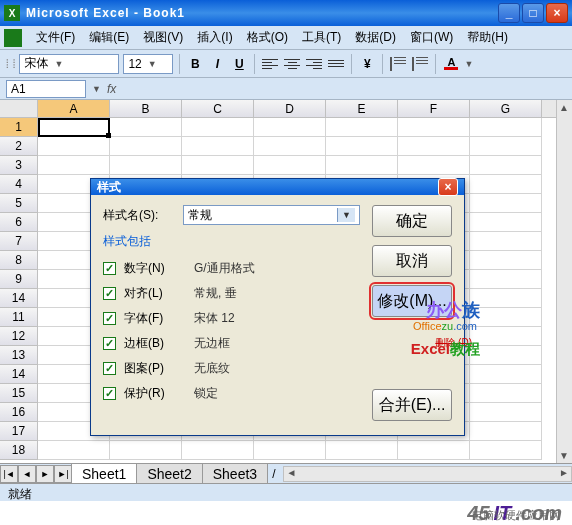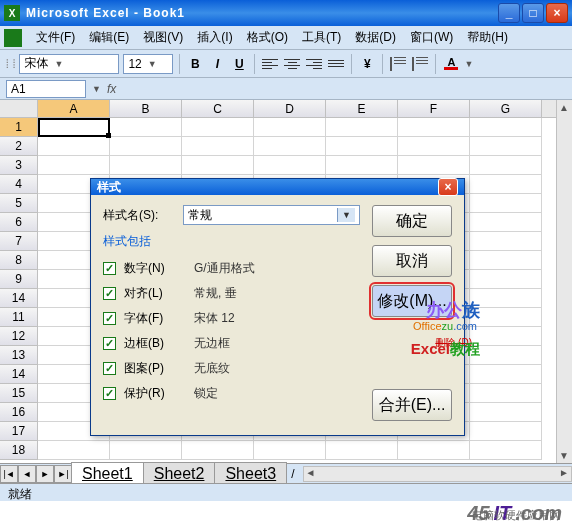--- a/index.html
+++ b/index.html
@@ -49,21 +49,21 @@
 .row-h.active { background: #f5c87a; }
 .cells { position: relative; }
 .cell-row { display: flex; }
 .cell { width: 72px; height: 19px; border-right: 1px solid #d4d4d4; border-bottom: 1px solid #d4d4d4; }
 .cell.selected { border: 2px solid #000; width: 72px; height: 19px; position: relative; }
 .cell.selected::after { content: ''; position: absolute; right: -3px; bottom: -3px; width: 5px; height: 5px; background: #000; }
 
 .sheet-tabs { position: absolute; bottom: 42px; left: 0; right: 0; height: 20px; background: #d6e5f5; display: flex; align-items: center; border-top: 1px solid #999; }
 .tab-nav { display: flex; gap: 0; }
 .tab-nav-btn { width: 18px; height: 18px; border: 1px solid #999; display: flex; align-items: center; justify-content: center; font-size: 9px; background: #e8e8e8; }
-.sheet-tab { padding: 2px 10px; background: #fff; border: 1px solid #999; border-bottom: none; margin-left: -1px; font-size: 16px; text-decoration: underline; }
+.sheet-tab { padding: 2px 10px; background: #fff; border: 1px solid #999; border-bottom: none; margin-left: -1px; font-size: 14px; }
 .sheet-tab:not(.active) { background: #e0e0e0; }
 .hscroll { flex: 1; height: 16px; margin-left: 4px; background: #e8e8e8; border: 1px solid #c0c0c0; position: relative; }
 .hscroll::before { content: '◄'; position: absolute; left: 2px; top: 0; font-size: 10px; color: #555; }
 .hscroll::after { content: '►'; position: absolute; right: 2px; top: 0; font-size: 10px; color: #555; }
 
 .statusbar { position: absolute; bottom: 24px; left: 0; right: 0; height: 18px; background: #d6e5f5; padding: 2px 8px; border-top: 1px solid #999; }
 
 .vscroll { position: absolute; right: 0; top: 100px; width: 16px; bottom: 62px; background: #e8e8e8; border-left: 1px solid #c0c0c0; }
 .vscroll::before { content: '▲'; position: absolute; top: 2px; left: 2px; font-size: 10px; color: #555; }
 .vscroll::after { content: '▼'; position: absolute; bottom: 2px; left: 2px; font-size: 10px; color: #555; }

